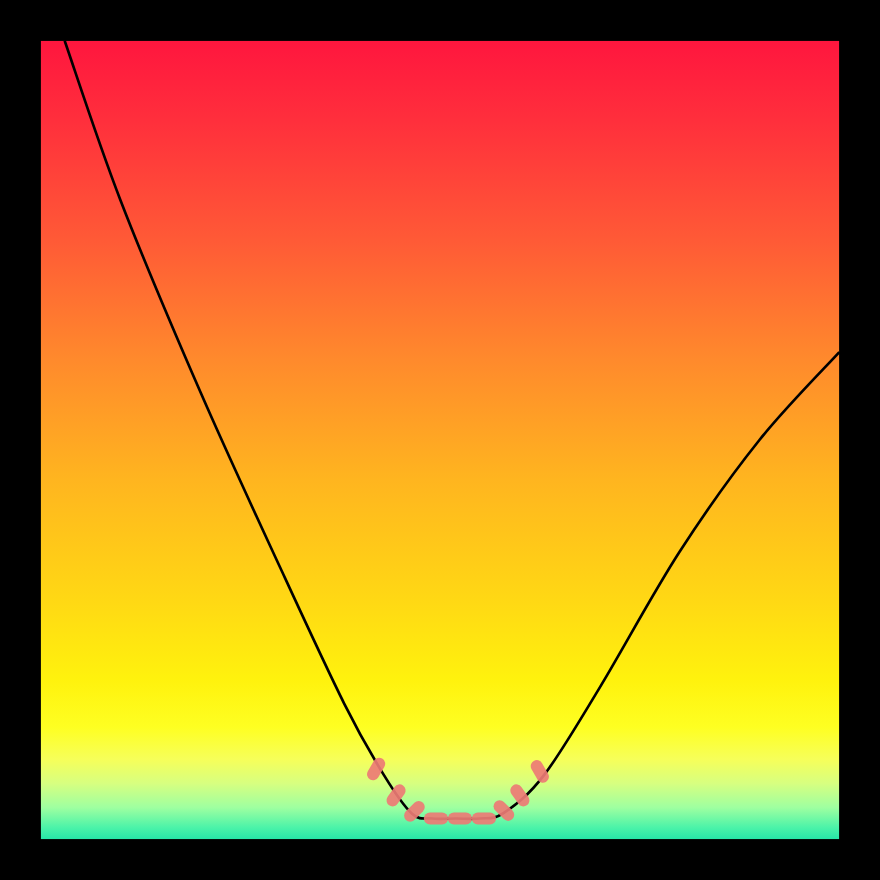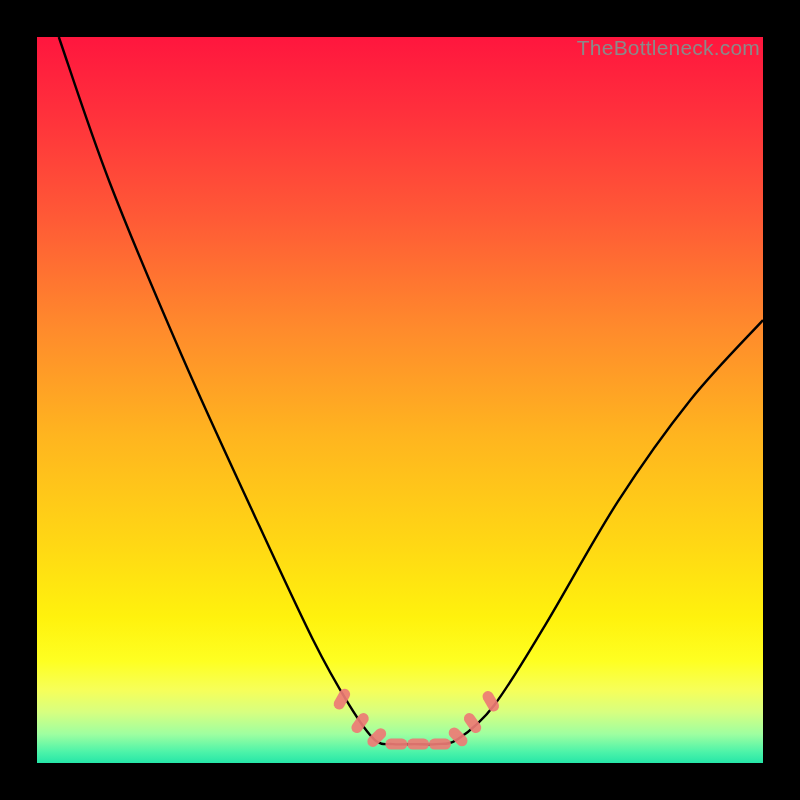--- a/index.html
+++ b/index.html
@@ -105,14 +105,13 @@
         </g>
         <g transform="translate(435.59999999999997 686.07) rotate(55)">
           <rect x="-11" y="-5.5" width="22" height="11" rx="5.5" fill="#ed7b75" opacity="0.92"></rect>
         </g>
         <g transform="translate(453.75 664.29) rotate(60)">
           <rect x="-11" y="-5.5" width="22" height="11" rx="5.5" fill="#ed7b75" opacity="0.92"></rect>
         </g>
       </g>
   </svg>
 
-  <div class="watermark">TheBottleneck.com</div>
 </div>
 
 </body></html>

